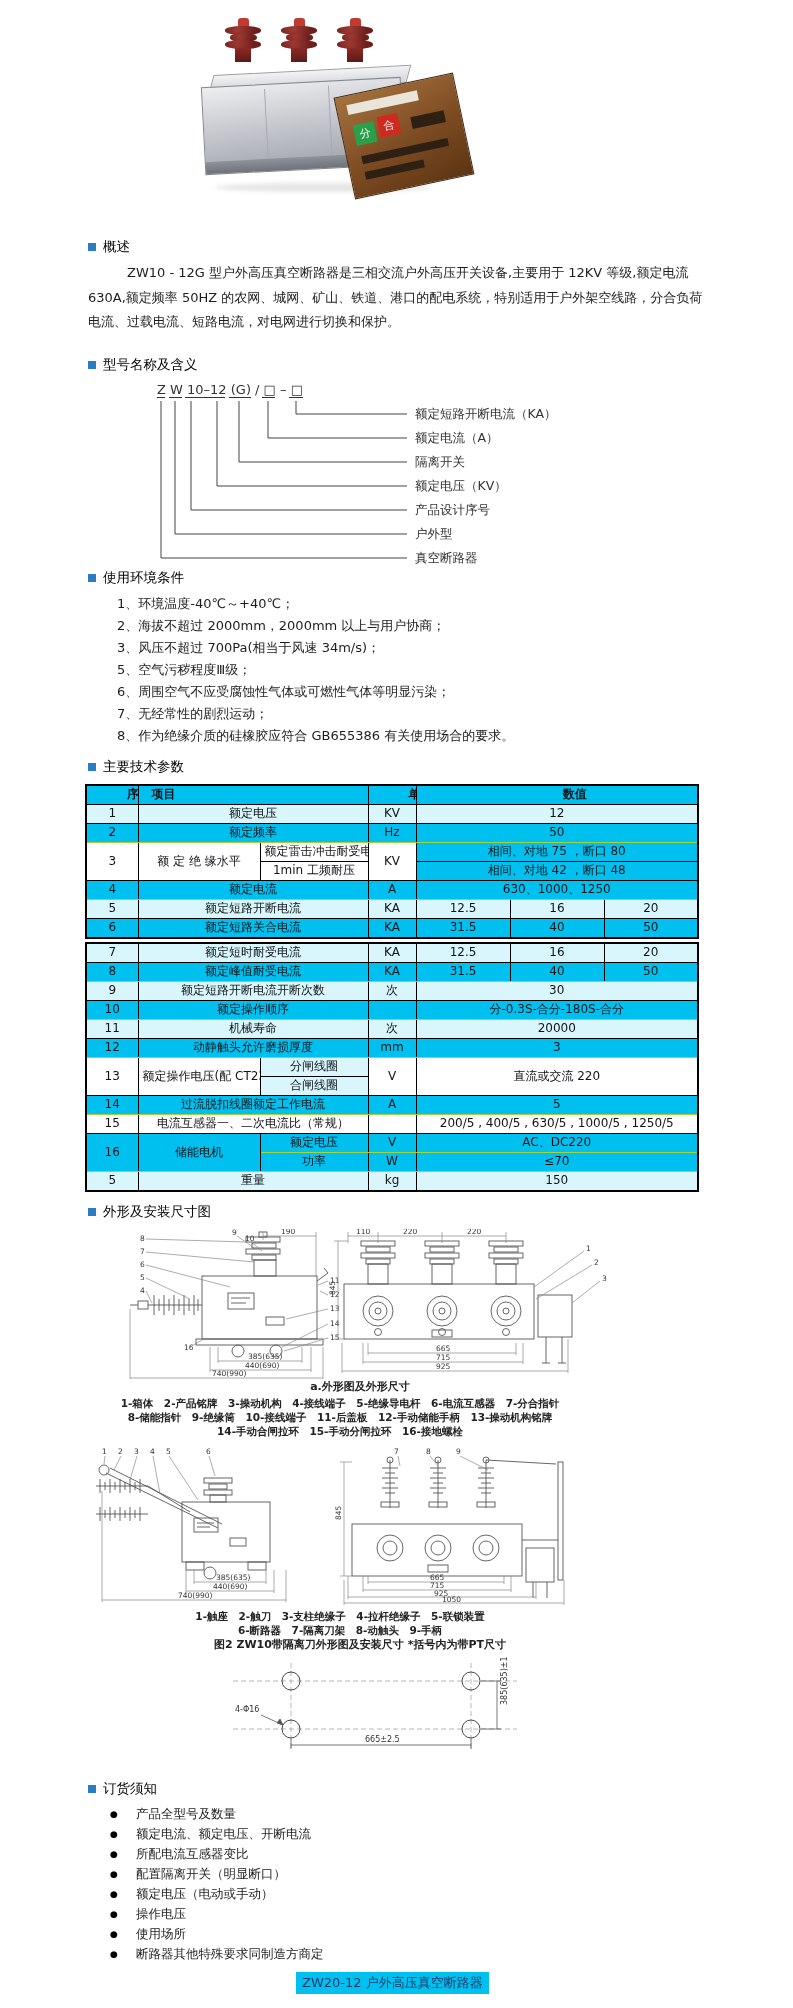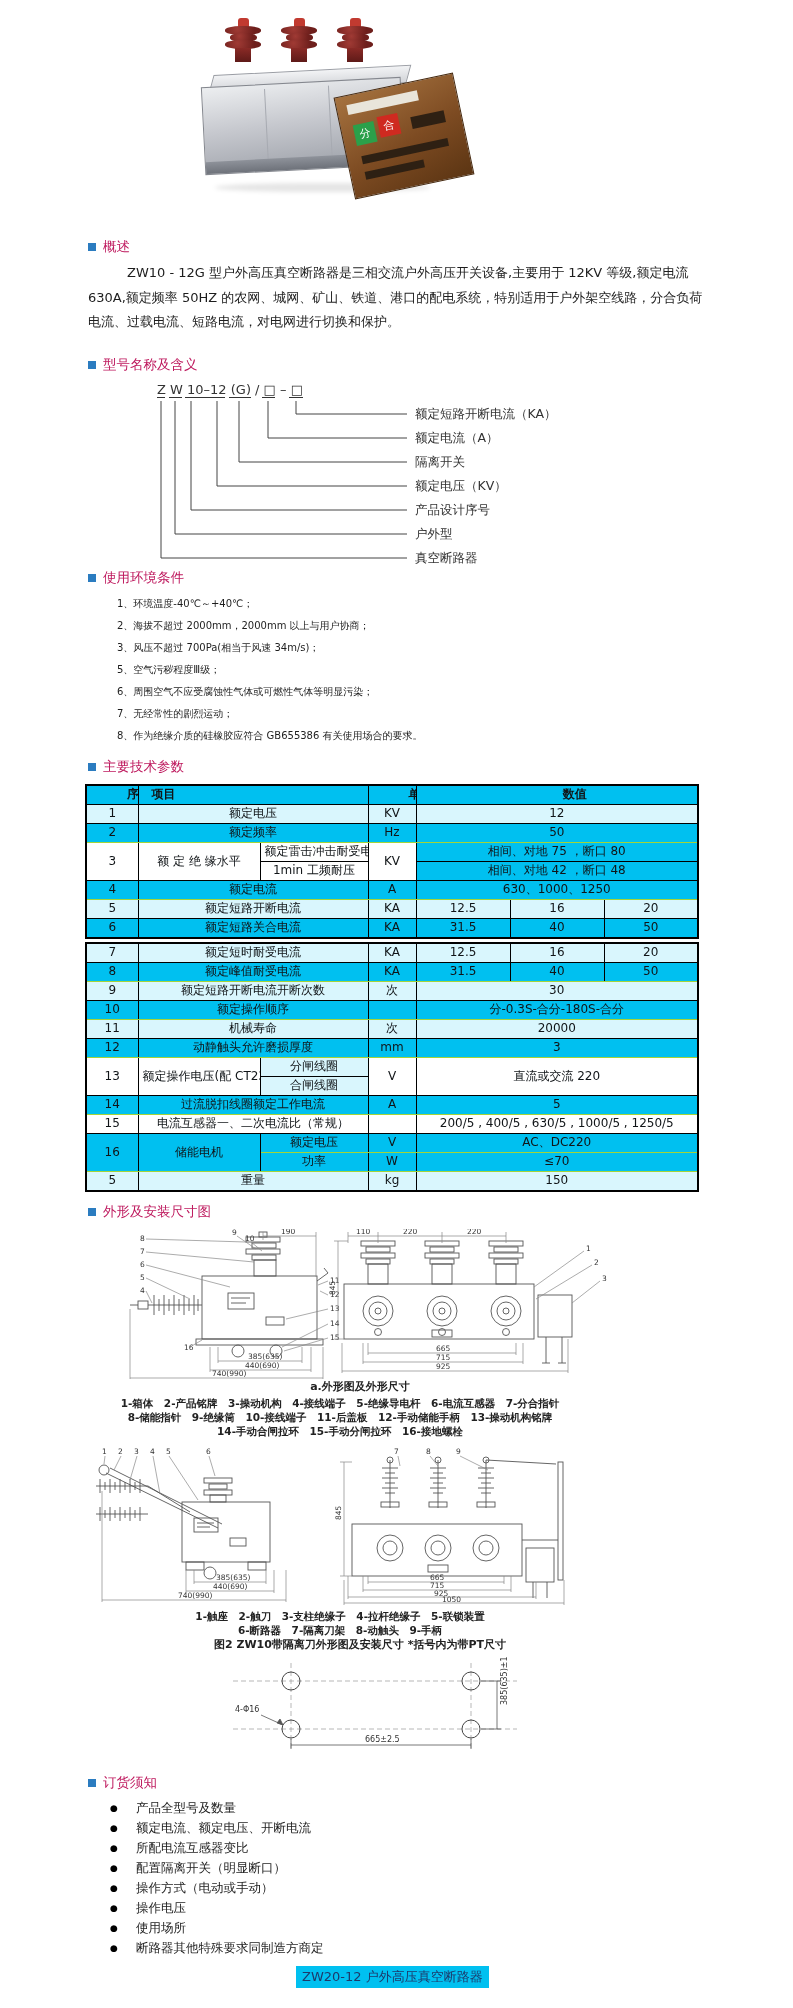--- a/index.html
+++ b/index.html
@@ -17,26 +17,26 @@
   .ph-cap{width:11px;height:10px;background:#c13a30;border-radius:3px 3px 1px 1px;}
   .ph-disc{height:9px;border-radius:45%;background:radial-gradient(circle at 35% 35%,#a03a34,#6e1f1c 70%);margin-top:-2px;}
   .ph-d1{width:36px;} .ph-d2{width:27px;} .ph-cyl{width:16px;height:14px;background:linear-gradient(#8a2a26,#5e1a18);margin-top:-1px;}
   .ph-mech{position:absolute;right:0px;top:72px;width:120px;height:102px;background:linear-gradient(160deg,#a5723f,#7d4b22 55%,#5c3513);border:1px solid #46290f;transform:rotate(-12deg);}
   .ph-strip{position:absolute;left:10px;top:9px;width:72px;height:10px;background:#e9e5da;}
   .ph-open{position:absolute;left:12px;top:30px;width:21px;height:21px;background:#2ba04a;color:#fff;font-size:11px;line-height:21px;text-align:center;}
   .ph-close{position:absolute;left:37px;top:27px;width:21px;height:21px;background:#cf2a20;color:#fff;font-size:11px;line-height:21px;text-align:center;}
   .ph-slot{position:absolute;background:#2e2013;}
 
   
-  .sec-h{display:flex;align-items:center;gap:7px;margin-left:88px;height:17px;font-size:13.5px;color:#be185d;}
+  .sec-h{display:flex;align-items:center;gap:7px;margin-left:88px;height:17px;font-size:13.5px;color:#000000;}
   .sec-h .sq{width:8px;height:8px;background:#2b7cc0;flex:0 0 auto;}
 
   .para{margin:6px 0 0 88px;width:616px;font-size:13px;line-height:24.5px;color:#1d1d1d;text-indent:3em;}
 
-  .env-list{margin:6px 0 0 117px;font-size:10px;line-height:22px;color:#1d1d1d;}
+  .env-list{margin:6px 0 0 117px;font-size:13px;line-height:22px;color:#1d1d1d;}
 
   
   table.params{border-collapse:collapse;table-layout:fixed;margin-left:85px;width:612px;font-size:12px;color:#101417;border:2px solid #000;}
   table.params th,table.params td{border:1px solid #000;padding:1px 4px;height:16px;text-align:center;line-height:1.25;overflow:hidden;white-space:nowrap;}
   table.params th{background:#00c0f0;font-weight:bold;padding-left:40px;}
   td.item{text-align:left;padding-left:7px;white-space:normal;}
   tr.bright td{background:#00c0f0;border-bottom-color:#a4d438;}
   tr.lite td{background:#d9f6fd;}
   tr.white td{background:#fff;}
   td.cb{background:#00c0f0 !important;border-bottom-color:#a4d438;}
@@ -656,30 +656,30 @@
         <line x1="292" y1="24" x2="292" y2="72"></line>
     </g>
     <g font-size="8">
       <text x="30" y="55">4-Φ16</text>
       <text x="160" y="85">665±2.5</text>
       <text transform="rotate(-90 302 48)" x="302" y="48">385(635)±1.8</text>
     </g>
   </svg>
 
   
-  <div class="sec-h" style="margin-top:14px">
+  <div class="sec-h" style="margin-top:20px">
     <span class="sq"></span>
     <span>订货须知</span>
   </div>
   <div class="order-list">
     <div><span class="bul">●</span><span>产品全型号及数量</span></div>
     <div><span class="bul">●</span><span>额定电流、额定电压、开断电流</span></div>
     <div><span class="bul">●</span><span>所配电流互感器变比</span></div>
     <div><span class="bul">●</span><span>配置隔离开关（明显断口）</span></div>
-    <div><span class="bul">●</span><span>操作方式（电动或手动）</span></div>
+    <div><span class="bul">●</span><span>额定电压（电动或手动）</span></div>
     <div><span class="bul">●</span><span>操作电压</span></div>
     <div><span class="bul">●</span><span>使用场所</span></div>
     <div><span class="bul">●</span><span>断路器其他特殊要求同制造方商定</span></div>
   </div>
 
   <div class="footer-hl">ZW20-12 户外高压真空断路器</div>
 
 </div>
 
 </body></html>

